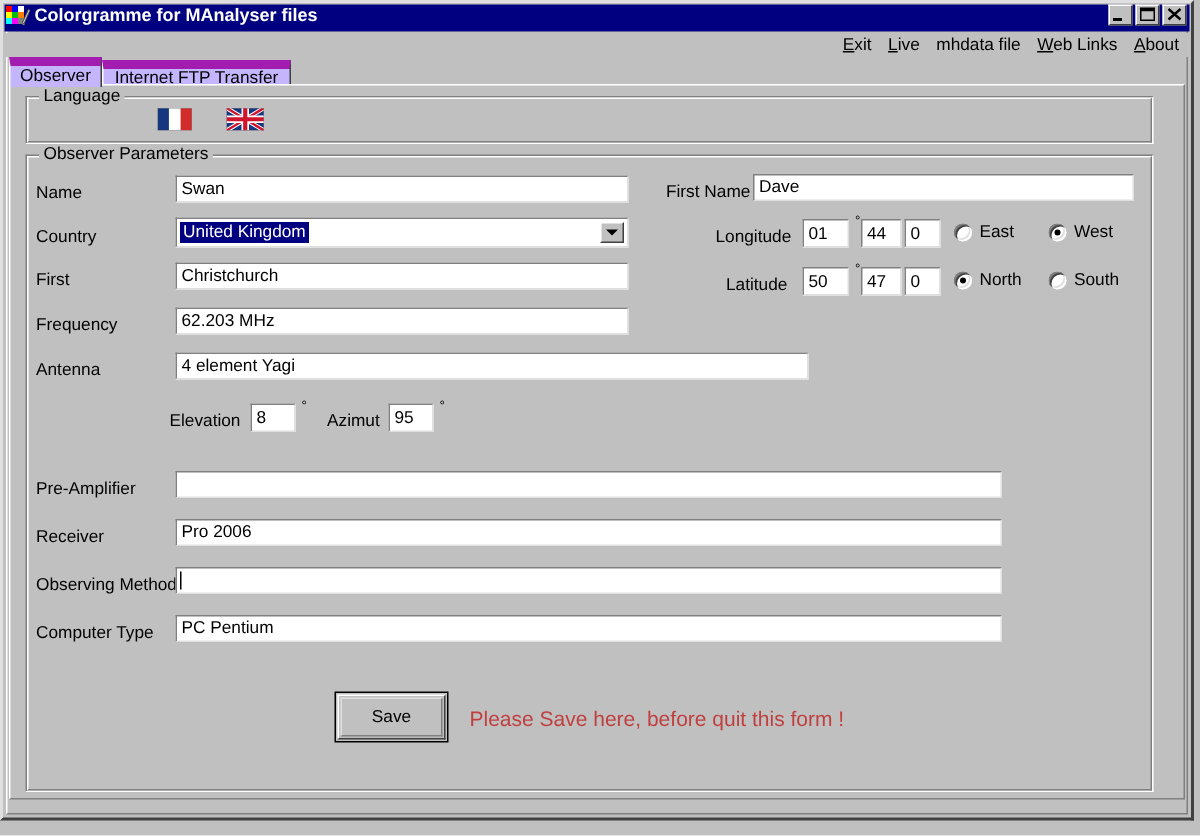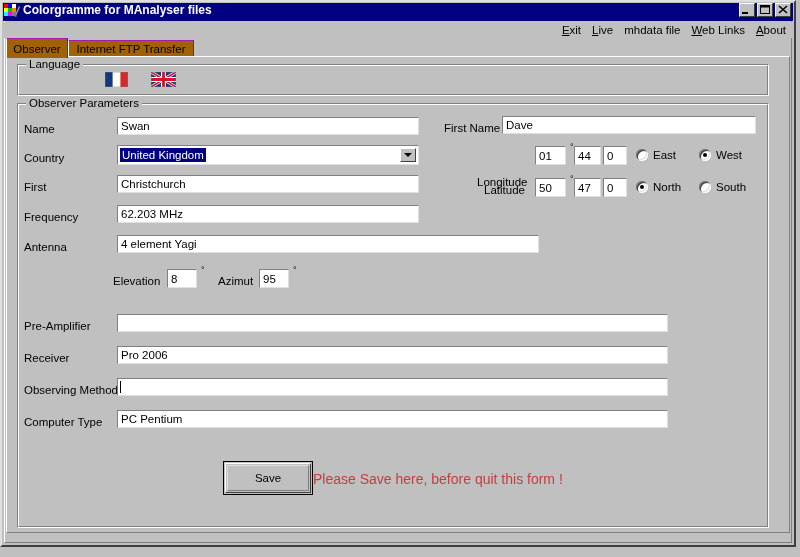--- a/index.html
+++ b/index.html
@@ -115,23 +115,23 @@
   .tabstrip {
     position: absolute;
     left: 6px; top: 38px;
     width: 784px;
     height: 19px;
   }
   .tab {
     position: absolute;
     top: 2px;
     height: 17px;
-    background: #a16207;
-    border-left: 1px solid #ffffff;
-    border-top: 1px solid #a21caf;
+    background: #c4b5fd;
+    border-left: 1px solid #ffffff;
+    border-top: 6px solid #a21caf;
     border-right: 1px solid #404040;
     box-sizing: border-box;
     font-size: 11.5px;
     color: #000;
     display: flex;
     align-items: center;
     justify-content: center;
     padding: 0 6px;
     white-space: nowrap;
     cursor: default;
@@ -510,21 +510,21 @@
     <div class="lbl" style="left:17px; top:359px;">Computer Type</div>
     <div class="field" style="left:110px; top:353px; width:551px; height:18px;">
       <div class="fv">PC Pentium</div>
     </div>
 
     <div class="lbl" style="left:437px; top:65px;">First Name</div>
     <div class="field" style="left:495px; top:59px; width:254px; height:18px;">
       <div class="fv">Dave</div>
     </div>
 
-    <div class="lbl" style="left:470px; top:95px;margin-top:24px;">Longitude</div>
+    <div class="lbl" style="left:470px; top:95px;">Longitude</div>
     <div class="field" style="left:528px; top:89px; width:31px; height:19px;">
       <div class="fv">01</div>
     </div>
     <div class="deg" style="left:563px; top:85px;">°</div>
     <div class="field" style="left:567px; top:89px; width:27px; height:19px;">
       <div class="fv">44</div>
     </div>
     <div class="field" style="left:596px; top:89px; width:24px; height:19px;">
       <div class="fv">0</div>
     </div>
@@ -550,20 +550,20 @@
     </div>
     <div class="radio on" style="left:629px; top:124px;">
       <span class="rdot"></span>
       <span class="rlab">North</span>
     </div>
     <div class="radio" style="left:692px; top:124px;">
       <span class="rdot"></span>
       <span class="rlab">South</span>
     </div>
 
-    <div class="btn default" style="left:218px; top:406px; width:86px; height:30px;">
+    <div class="btn default" style="left:218px; top:406px; width:72px; height:30px;">
       <div class="bi"></div>
       <span>Save</span>
     </div>
     <div class="warn" style="left:306px; top:414px;">Please Save here, before quit this form !</div>
 
   </div>
 </div>
 
 </body></html>

